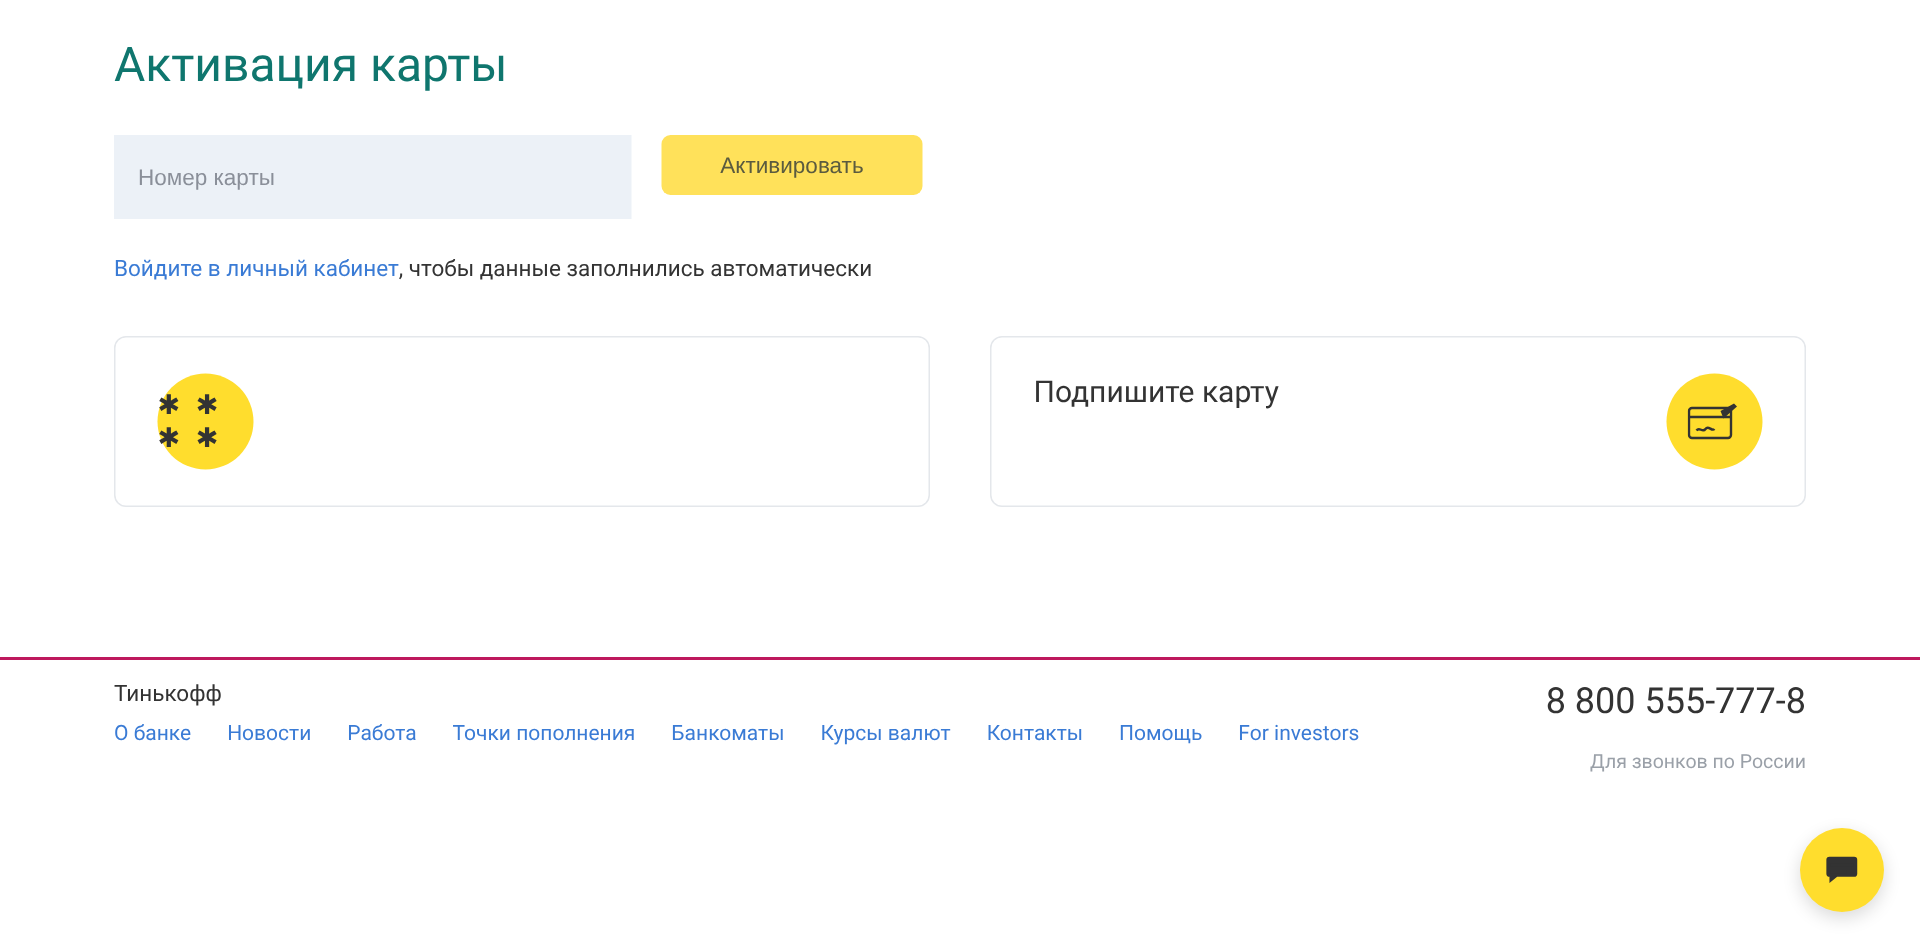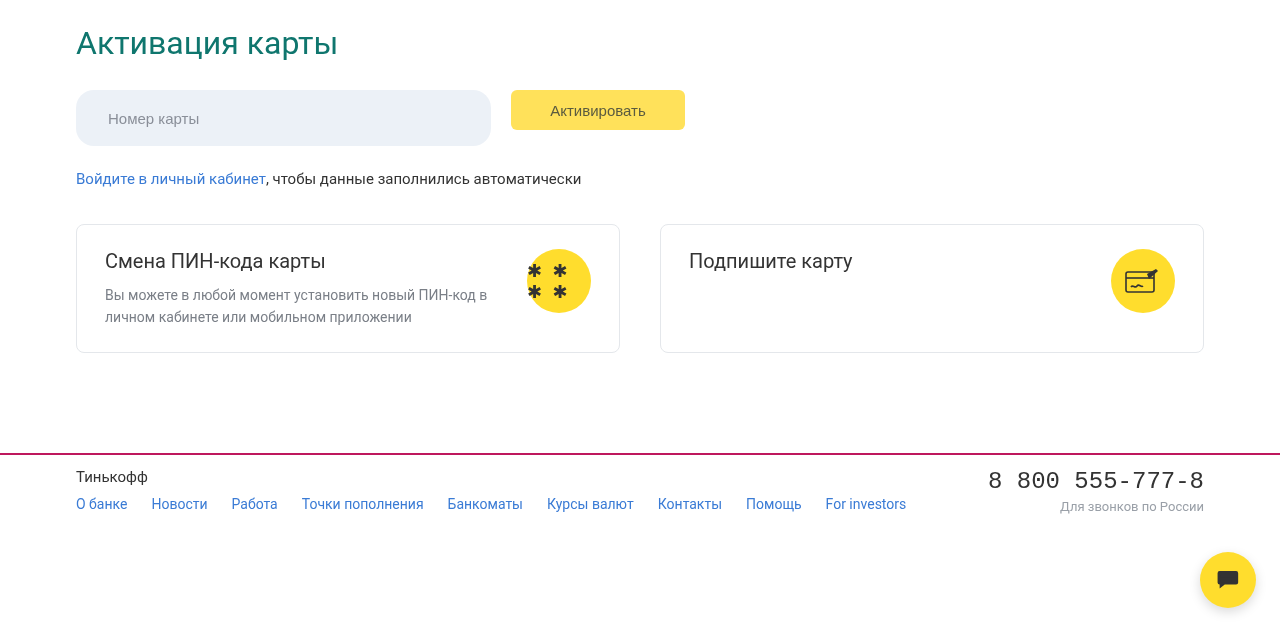--- a/index.html
+++ b/index.html
@@ -20,26 +20,26 @@
     color: #0f766e;
     margin-top: 24px;
     margin-bottom: 28px;
   }
   .activate-row {
     display: flex;
     gap: 20px;
     margin-bottom: 24px;
   }
   .card-input {
-    width: 415px;
+    width: 345px;
     height: 56px;
     background: #ecf1f7;
     border: none;
-    border-radius: 18px;
-    padding: 0 32px;
+    border-radius: 0;
+    padding: 0 16px;
     font-size: 15px;
     color: #333;
     outline: none;
   }
   .card-input::placeholder { color: #8a8f99; }
   .activate-btn {
     width: 174px;
     height: 40px;
     background: #ffe15a;
     border: none;
@@ -119,22 +119,21 @@
     font-size: 14px;
     color: #3a7bd5;
     text-decoration: none;
   }
   .footer-right {
     text-align: right;
   }
   .footer-right .phone {
     font-size: 24px;
     color: #333;
-    margin-bottom: 4px;
-    font-family: Liberation Mono, monospace;
+    margin-bottom: 20px;
   }
   .footer-right .phone-hint {
     font-size: 13px;
     color: #9aa0a8;
   }
   .chat-fab {
     position: fixed;
     right: 24px;
     bottom: 24px;
     width: 56px;
@@ -158,24 +157,20 @@
     <input class="card-input" type="text" placeholder="Номер карты" style="">
     <button class="activate-btn">Активировать</button>
   </div>
 
   <p class="login-hint">
     <a href="#">Войдите в личный кабинет</a><span>, чтобы данные заполнились автоматически</span>
   </p>
 
   <div class="cards-row">
     <div class="info-card">
-      <div class="text-col">
-        <h3>Смена ПИН-кода карты</h3>
-        <p>Вы можете в любой момент установить новый ПИН-код в личном кабинете или мобильном приложении</p>
-      </div>
       <div class="info-icon pin">✱ ✱ ✱ ✱</div>
     </div>
 
     <div class="info-card">
       <div class="text-col">
         <h3>Подпишите карту</h3>
       </div>
       <div class="info-icon">
         <svg width="36" height="28" viewBox="0 0 36 28" fill="none" stroke="#333" stroke-width="1.6">
           <rect x="1" y="5" width="28" height="20" rx="2"></rect>

